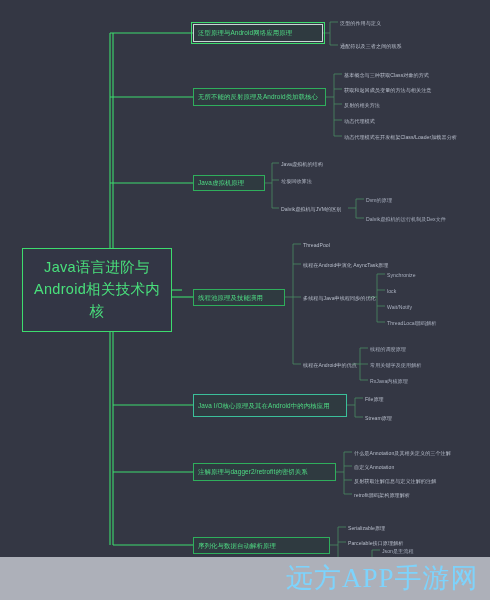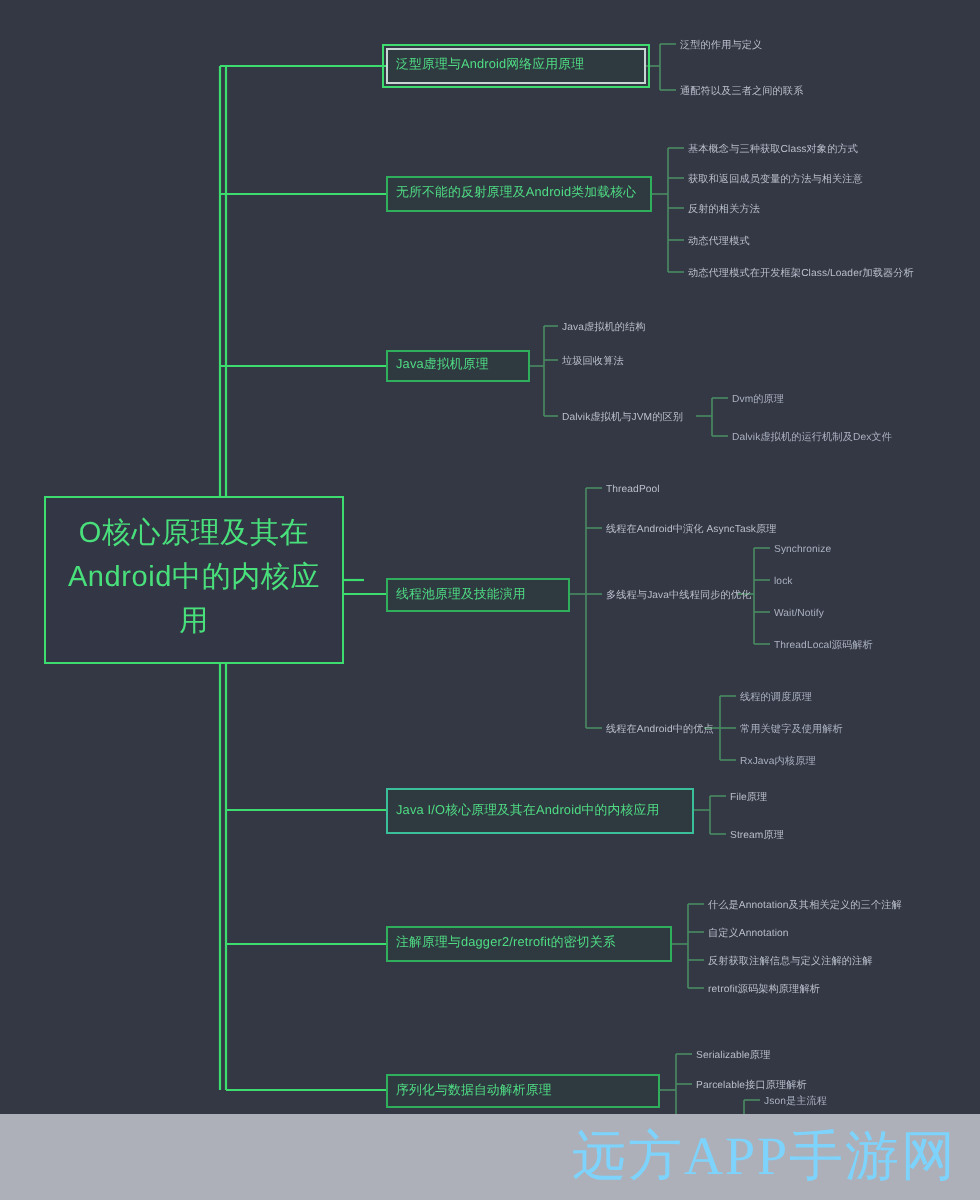--- a/index.html
+++ b/index.html
@@ -182,21 +182,21 @@
       <path d="M338,542 L346,542"></path>
       <path d="M338,560 L346,560"></path>
 
       <path d="M364,560 L372,560"></path>
       <path d="M372,550 L372,560"></path>
       <path d="M372,550 L380,550"></path>
     </g>
   </svg>
 
   <div class="root-node">
-    <span>O核心原理及其在Android中的内核应用</span>
+    <span>Java语言进阶与Android相关技术内核</span>
   </div>
 
   <div class="branch selected" style="left:193px; top:24px; width:130px; height:18px;">
     <span>泛型原理与Android网络应用原理</span>
   </div>
   <div class="leaf" style="left:340px; top:20px;">泛型的作用与定义</div>
   <div class="leaf" style="left:340px; top:43px;">通配符以及三者之间的联系</div>
 
   <div class="branch" style="left:193px; top:88px; width:133px; height:18px;">
     <span>无所不能的反射原理及Android类加载核心</span>

